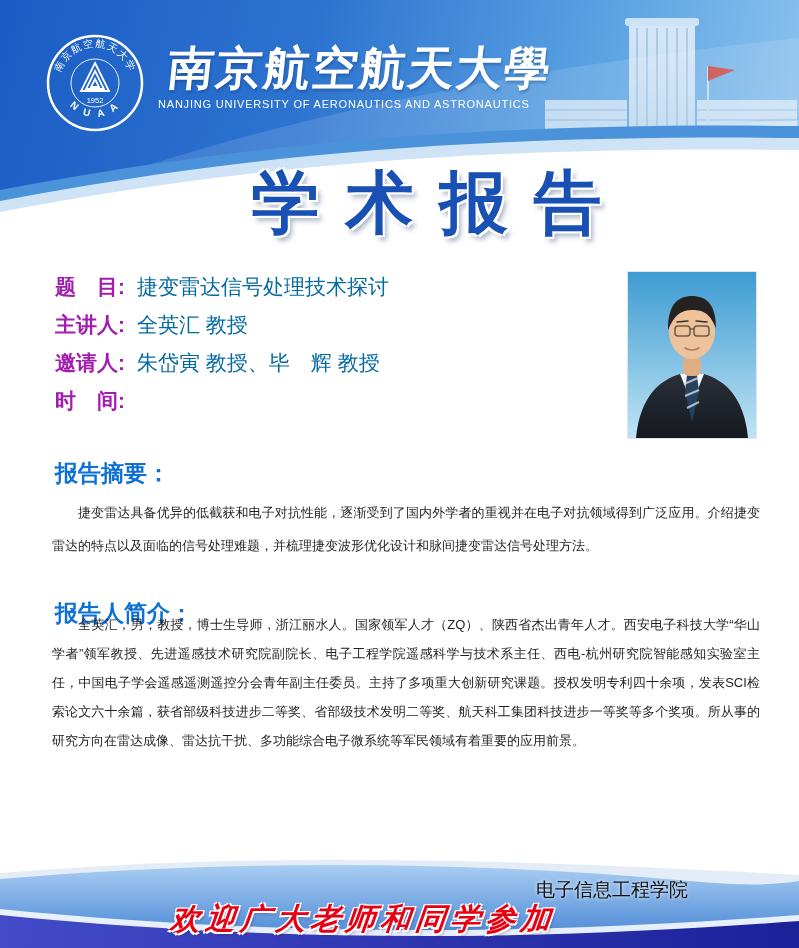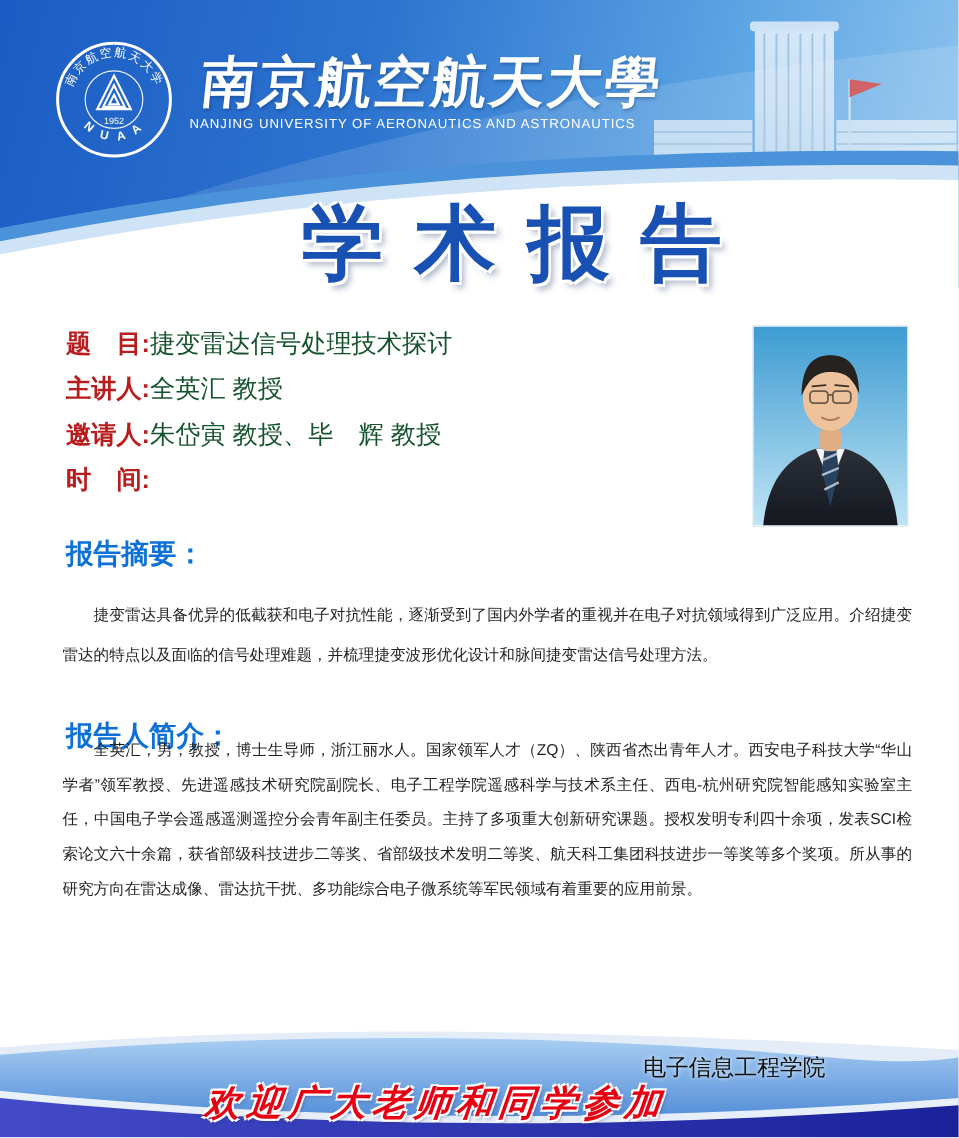--- a/index.html
+++ b/index.html
@@ -30,31 +30,31 @@
     position:absolute;top:158px;left:0;width:100%;text-align:center;
     font-size:68px;font-weight:900;color:#1950b4;
     letter-spacing:26px;text-indent:26px;white-space:nowrap;
     text-shadow:-2px -2px 0 #fff,2px -2px 0 #fff,-2px 2px 0 #fff,2px 2px 0 #fff,
                 4px 5px 5px rgba(70,90,130,.45);
     margin-left:27px;
   }
   
   .info{position:absolute;left:55px;top:276px;width:560px;}
   .info-row{display:flex;align-items:baseline;margin-bottom:16px;font-size:21px;line-height:22px;}
-  .info-label{color:#b91c1c;font-weight:bold;margin-right:0;white-space:pre;flex:none;}
-  .info-value{color:#14532d;white-space:nowrap;text-align:right;}
+  .info-label{color:#a21caf;font-weight:bold;margin-right:12px;white-space:pre;flex:none;}
+  .info-value{color:#0369a1;white-space:nowrap;text-align:right;}
   
   .photo{position:absolute;left:628px;top:272px;width:128px;height:166px;
          box-shadow:0 0 0 1px rgba(160,180,200,.35);}
   .photo svg{display:block;width:128px;height:166px;}
   
   .sec-heading{
     position:absolute;left:55px;font-size:23px;font-weight:bold;color:#0c70d6;white-space:nowrap;
   }
-  .sec-heading.abstract{top:446px;text-align:right;}
+  .sec-heading.abstract{top:458px;text-align:right;}
   .sec-heading.bio{top:598px;}
   .sec-body{
     position:absolute;left:48px;width:708px;margin:4px;
     font-size:13px;color:#1f1f1f;text-align:justify;text-indent:2em;
   }
   .sec-body.abstract{top:492px;line-height:33px;}
   .sec-body.bio{top:606px;line-height:29px;}
   
   .footer{position:absolute;left:0;top:853px;width:726px;height:95px;}
   .footer svg{position:absolute;top:0;left:0;width:799px;height:95px;display:block;}

